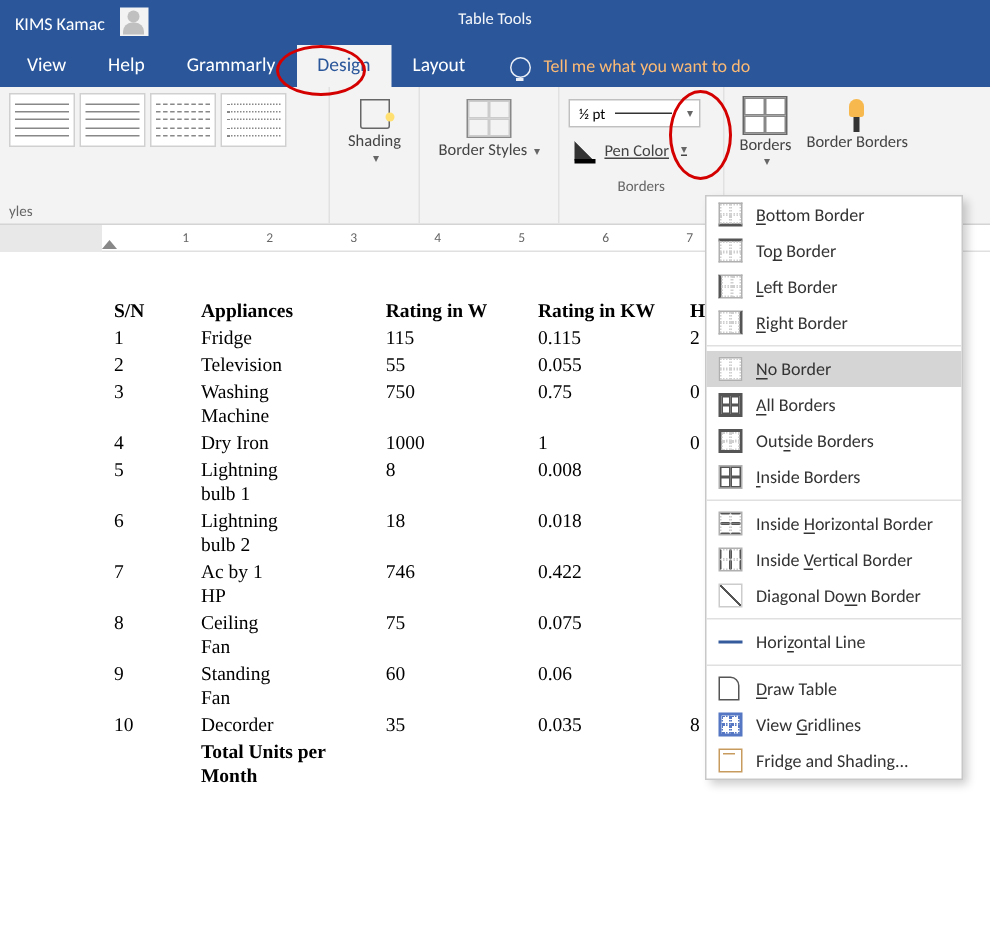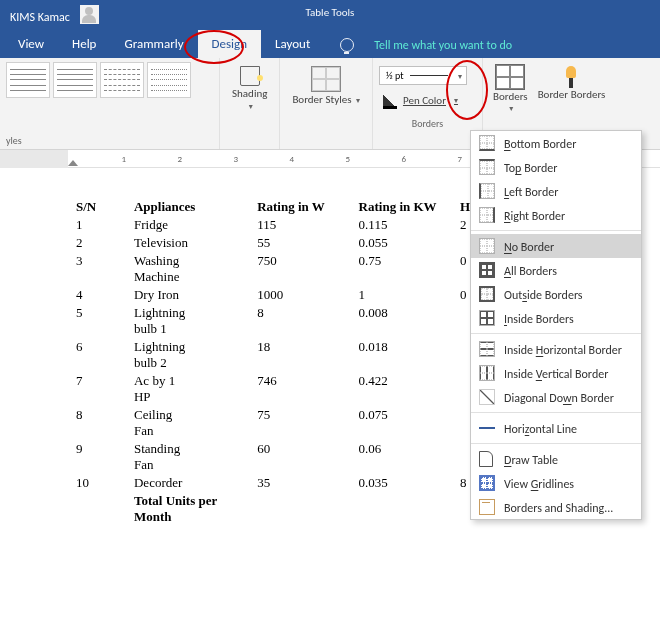--- a/index.html
+++ b/index.html
@@ -49,21 +49,21 @@
   .tab {
     padding: 6px 14px 7px;
     font-size: 13px;
     cursor: pointer;
     color: #fff;
   }
   .tab.active {
     background: #f3f3f3;
     color: #2b579a;
   }
-  .tell-me { display: flex; align-items: center; gap: 20px; padding: 0 0 6px 16px; color: #5eead4; font-size: 12px; }
+  .tell-me { display: flex; align-items: center; gap: 8px; padding: 0 0 6px 16px; color: #fdba74; font-size: 12px; }
   .bulb { width:14px; height:14px; border:1.3px solid #e8edf6; border-radius:50%; display:inline-block; position:relative; }
   .bulb::after{content:"";position:absolute;width:5px;height:2px;background:#e8edf6;bottom:-3px;left:3px;}
 
   .ribbon {
     background: #f3f3f3;
     border-bottom: 1px solid #d4d4d4;
     height: 92px;
     display: flex;
     align-items: stretch;
   }
@@ -546,21 +546,21 @@
       <div class="dd-icon grid">
         <div></div>
         <div></div>
         <div></div>
         <div></div>
       </div>
       <span>View <span class="underline">G</span>ridlines</span>
     </div>
   <div class="dd-item">
       <div class="dd-icon dlg"></div>
-      <span>Borders and Shading...</span>
+      <span>Fridge and Shading...</span>
     </div>
 </div>
 
 <div class="circle-annot" style="left:184px;top:30px;width:60px;height:34px"></div>
 <div class="circle-annot" style="left:446px;top:60px;width:42px;height:60px"></div>
 <div class="circle-annot" style="left:473px;top:465px;width:24px;height:22px"></div>
 <div class="check-annot" style="left:618px;top:237px">✓</div>
 <div style="position:absolute;left:582px;top:476px;width:52px;height:2px;border-bottom:2px solid #d40000;border-radius:0 0 20px 20px/0 0 8px 8px;"></div>
 
 </body></html>

